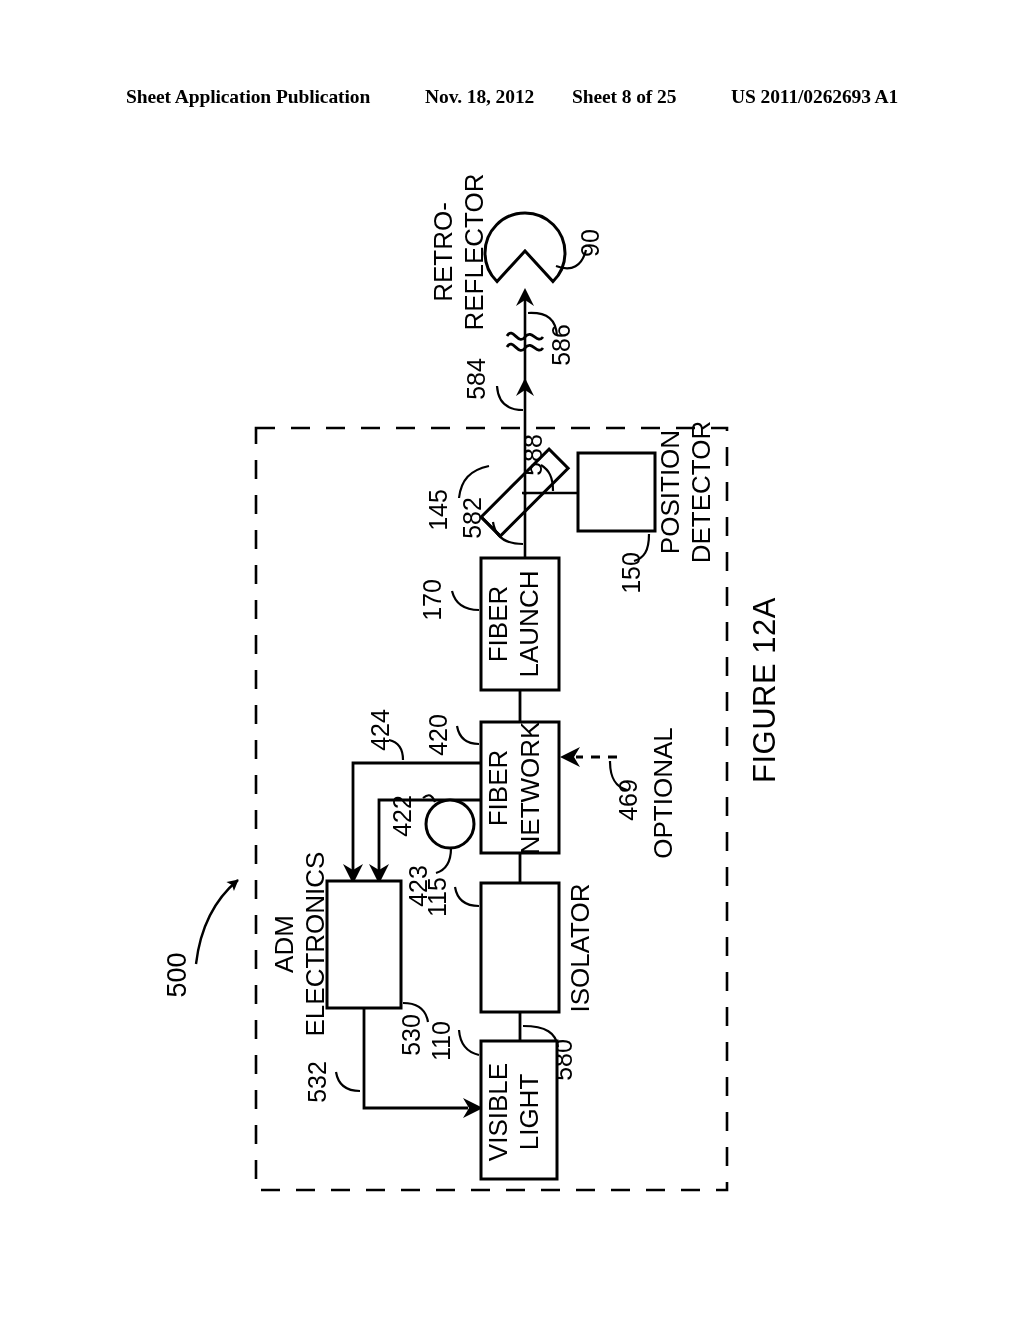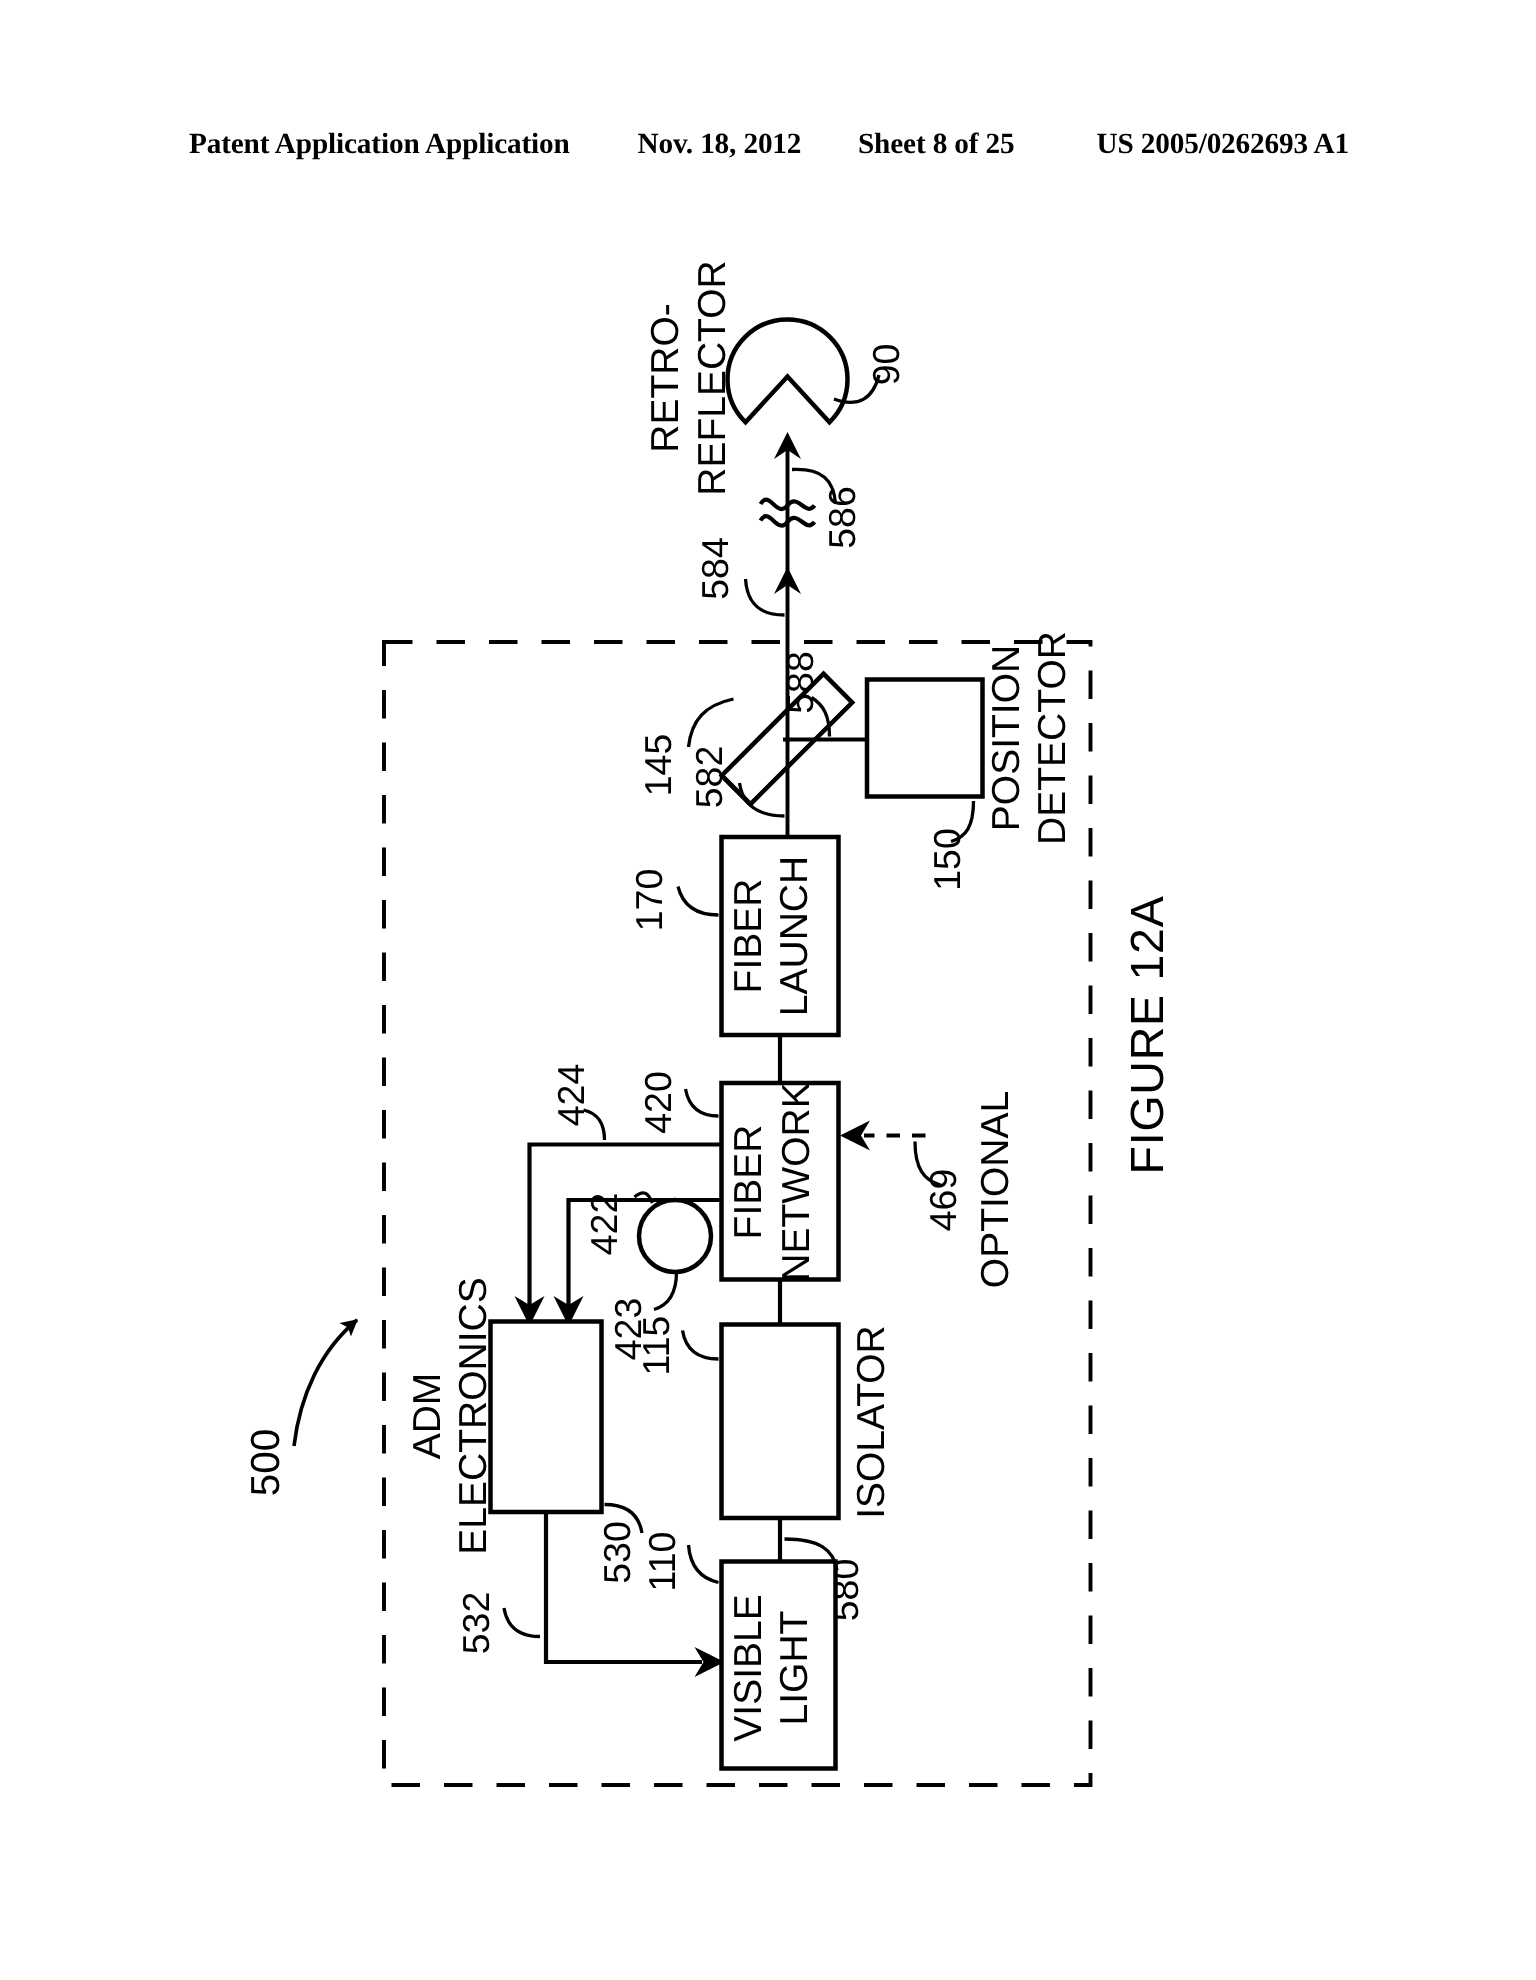--- a/index.html
+++ b/index.html
@@ -53,24 +53,24 @@
     font-family: "Liberation Sans", sans-serif;
     fill: #000;
   }
 </style>
 </head>
 <body>
 
 <div id="page">
 
   <div class="pub-header">
-    <span class="h-pub">Patent Application Application</span>
+    <span class="h-pub">Sheet Application Publication</span>
     <span class="h-date">Nov. 18, 2012</span>
     <span class="h-sheet">Sheet 8 of 25</span>
-    <span class="h-num">US 2005/0262693 A1</span>
+    <span class="h-num">US 2011/0262693 A1</span>
   </div>
 
   <svg id="fig" viewBox="0 0 1024 1320">
     <defs>
       <marker id="arrHead" markerWidth="9" markerHeight="9" refX="7.6" refY="4.5" orient="auto" markerUnits="userSpaceOnUse">
         <path d="M0.6,0.4 L8.2,4.5 L0.6,8.6 L2.5,4.5 Z" fill="#000"></path>
       </marker>
       <marker id="arrHeadBig" markerWidth="13" markerHeight="13" refX="11" refY="6.5" orient="auto" markerUnits="userSpaceOnUse">
         <path d="M0.8,0.6 L11.8,6.5 L0.8,12.4 L3.2,6.5 Z" fill="#000"></path>
       </marker>

